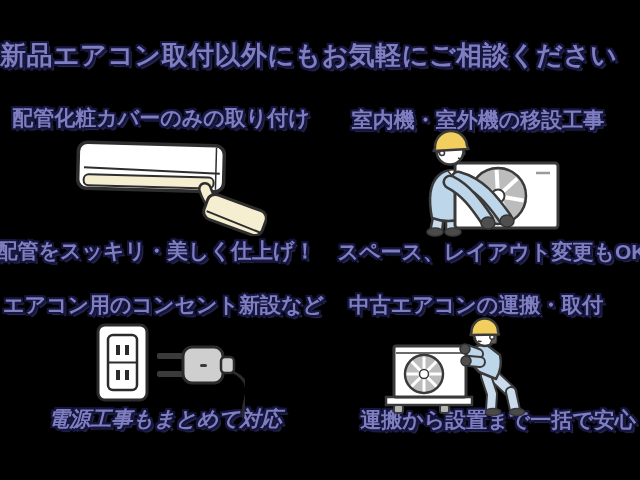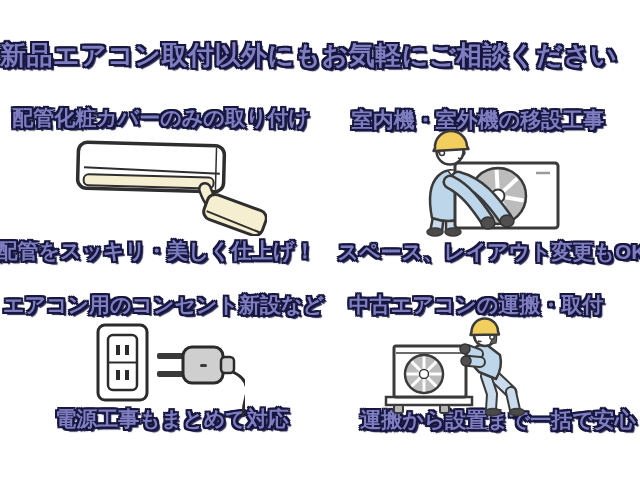--- a/index.html
+++ b/index.html
@@ -1,37 +1,37 @@
 <!DOCTYPE html>
 <html><head>
 <meta charset="utf-8">
 <style>
   html,body{margin:0;padding:0;background:#e8e8e8;}
   .page{
     position:relative;width:640px;height:480px;overflow:hidden;
-    background:#ffffff;font-family:"Liberation Sans",sans-serif;
+    background:#000000;font-family:"Liberation Sans",sans-serif;
   }
   .jp{
     position:absolute;font-weight:bold;white-space:nowrap;
     color:#7e7ec0;
     text-shadow:
       -2px -2px 0 #16163e, 0 -2px 0 #16163e, 2px -2px 0 #16163e,
       -2px  0   0 #16163e, 2px  0   0 #16163e,
       -2px  2px 0 #16163e, 0  2px 0 #16163e, 2px 2px 0 #16163e,
       3px 3px 1px #2b2b57;
   }
   .title{left:0;top:38px;font-size:26px;letter-spacing:0.5px;}
   .hc{width:320px;text-align:center;font-size:21px;}
   .h1{left:1px;  top:104px;}
   .h2{left:318px;top:106px;}
   .c1{left:-4px; top:237px;}
   .c2{left:332px;top:238px;}
   .h3{left:3px;  top:291px;}
   .h4{left:316px;top:291px;}
-  .c3{left:12px; top:405px;}
+  .c3{left:5px; top:405px;font-style:italic;}
   .c4{left:338px;top:406px;}
   .illo{position:absolute;}
   .i1{left:72px; top:136px;}
   .i2{left:388px;top:126px;}
   .i3{left:95px; top:322px;}
   .i4{left:368px;top:312px;}
 </style>
 </head>
 <body>
 

